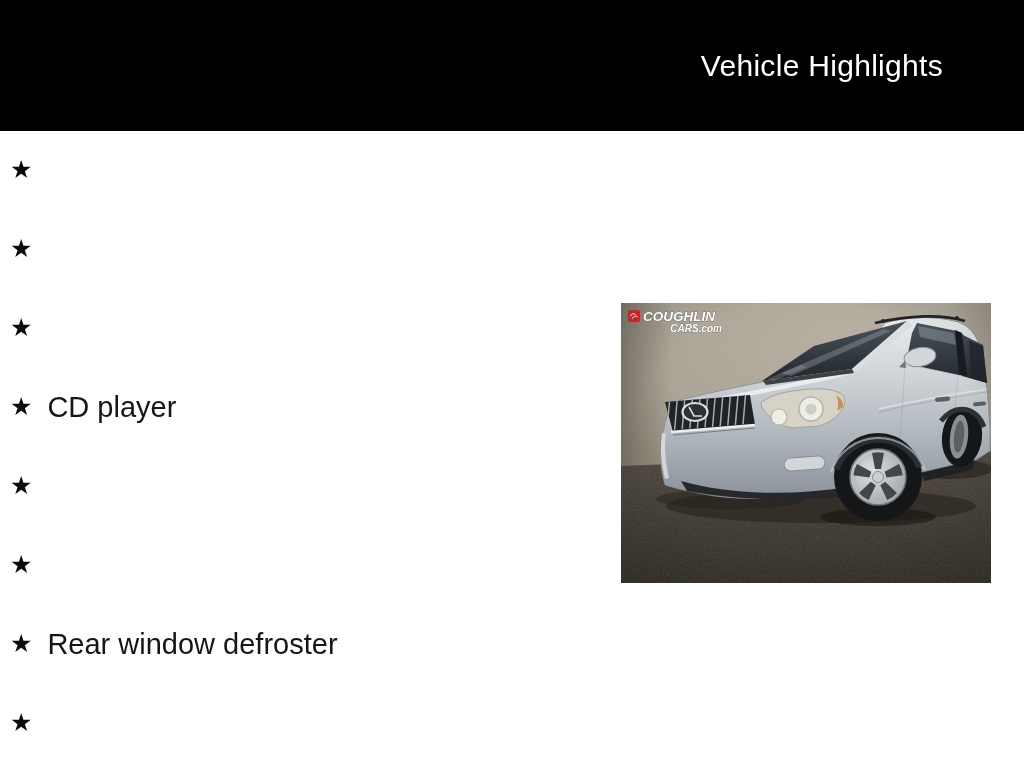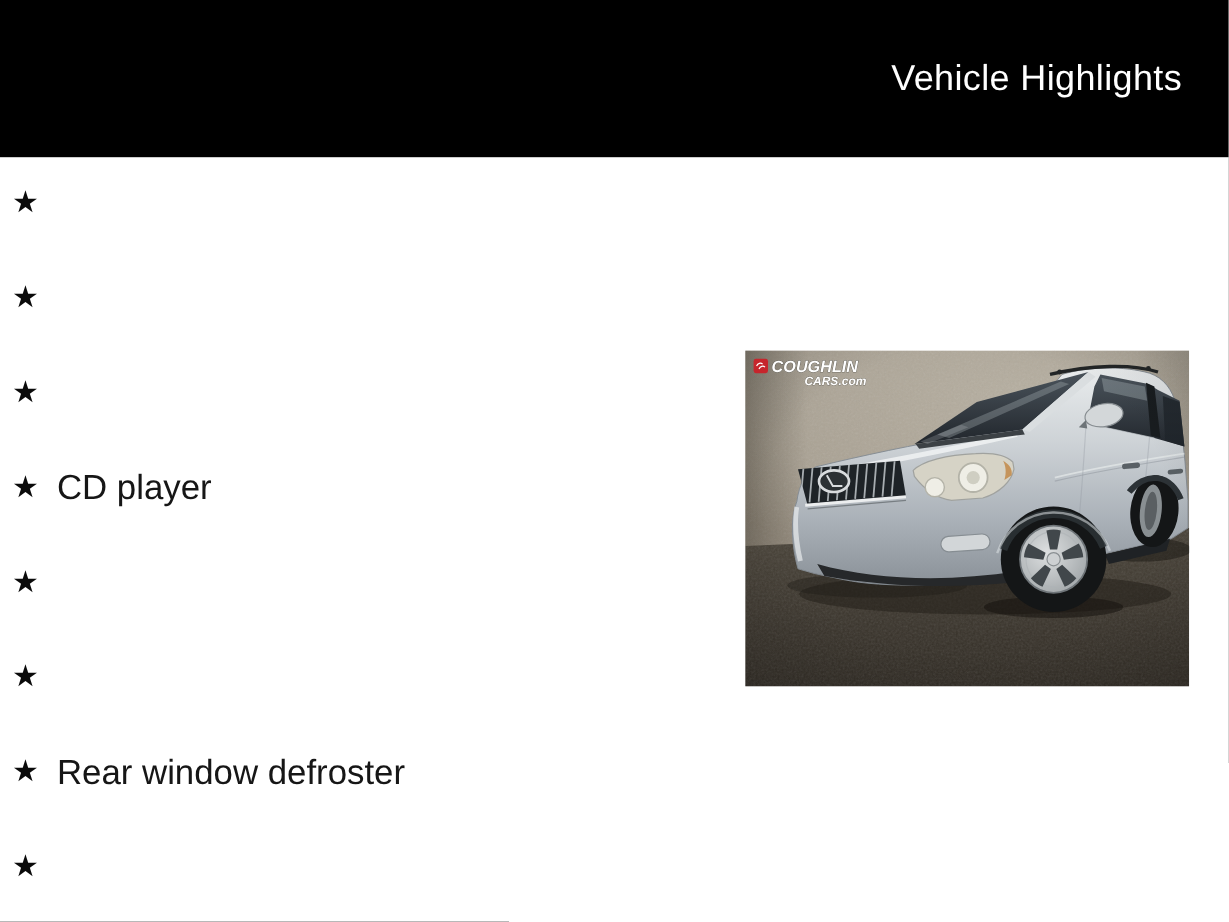--- a/index.html
+++ b/index.html
@@ -3,32 +3,32 @@
 <meta charset="utf-8">
 <style>
   html,body{margin:0;padding:0;background:#888;}
   .slide{
     position:relative;width:1024px;height:768px;background:#ffffff;
     font-family:"Liberation Sans",sans-serif;overflow:hidden;
   }
   .titlebar{
     position:absolute;top:0;left:0;width:1024px;height:131px;background:#000000;
     display:flex;align-items:center;justify-content:flex-end;
-    padding-right:39px;box-sizing:border-box;
+    padding-right:81px;box-sizing:border-box;
   }
   .title{color:#ffffff;font-size:30px;font-weight:400;letter-spacing:0.3px;}
   .features{
     position:absolute;top:131px;left:0;margin:0;padding:0 0 0 10px;list-style:none;
   }
   .features li{
     height:79px;display:flex;align-items:center;
     font-size:29px;color:#161616;white-space:nowrap;
   }
   .star{font-size:25px;color:#0a0a0a;margin-right:15px;line-height:1;position:relative;top:-1px;}
-  .photo{position:absolute;left:621px;top:292px;width:370px;height:280px;}
+  .photo{position:absolute;left:621px;top:303px;width:370px;height:280px;}
   .photo svg{display:block;}
 </style>
 </head>
 <body>
 
 <div class="slide">
 
   <div class="titlebar">
     <span class="title">Vehicle Highlights</span>
   </div>

